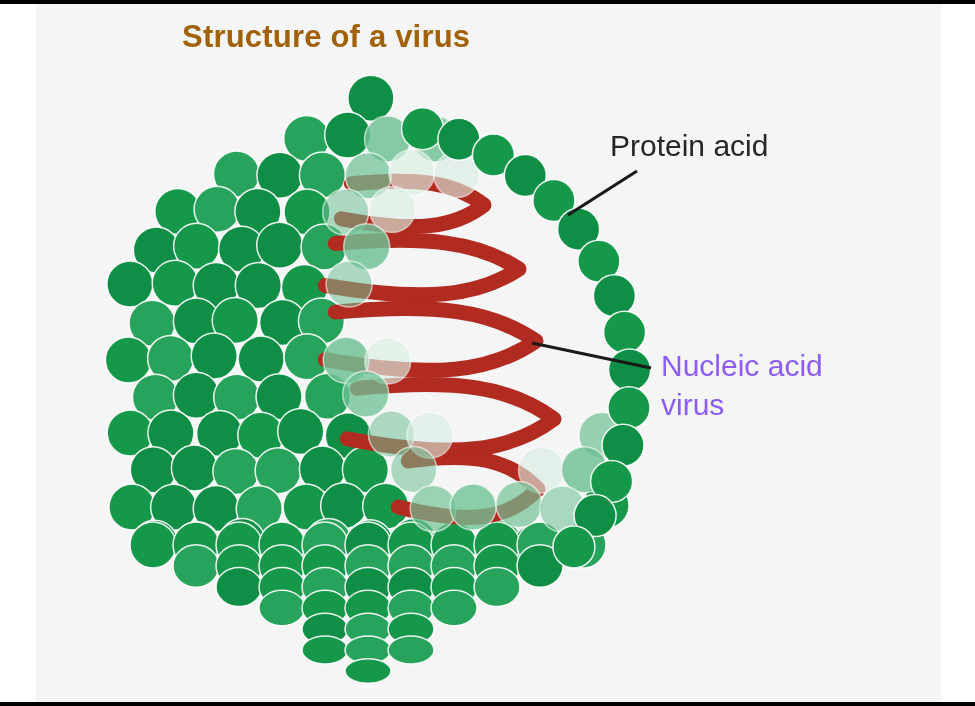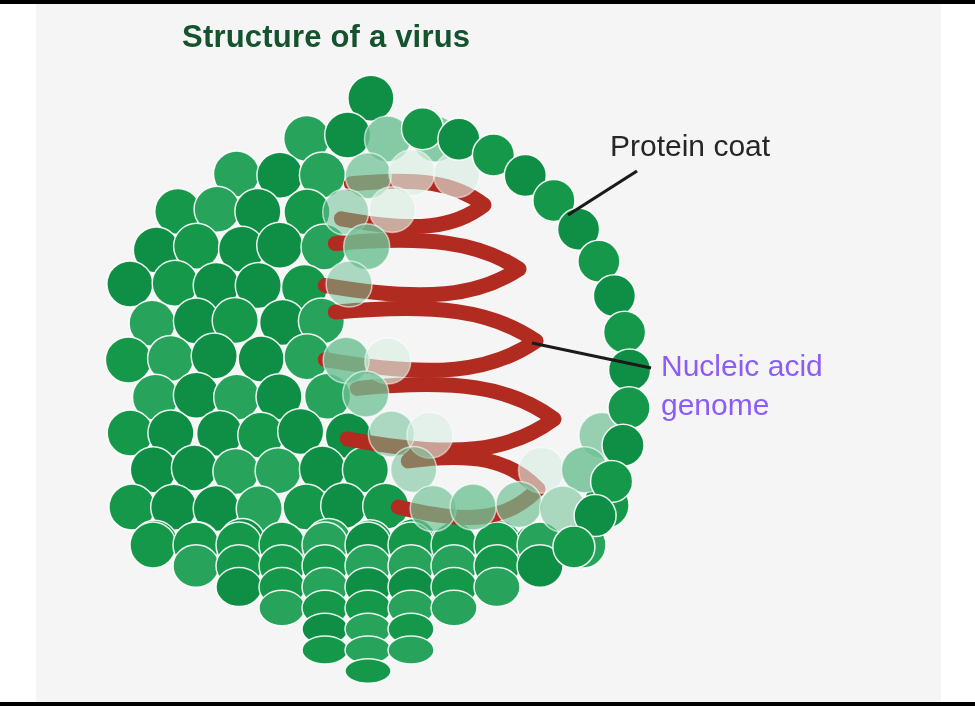--- a/index.html
+++ b/index.html
@@ -178,24 +178,24 @@
         <ellipse cx="629.0" cy="407.8" rx="21" ry="21" fill="#16984b" stroke="rgba(255,255,255,0.9)" stroke-width="1.5"></ellipse>
         <ellipse cx="623.0" cy="445.3" rx="21" ry="21" fill="#0e8f45" stroke="rgba(255,255,255,0.9)" stroke-width="1.5"></ellipse>
         <ellipse cx="611.6" cy="481.4" rx="21" ry="21" fill="#16984b" stroke="rgba(255,255,255,0.9)" stroke-width="1.5"></ellipse>
         <ellipse cx="595.1" cy="515.6" rx="21" ry="21" fill="#0e8f45" stroke="rgba(255,255,255,0.9)" stroke-width="1.5"></ellipse>
         <ellipse cx="573.9" cy="547.0" rx="21" ry="21" fill="#16984b" stroke="rgba(255,255,255,0.9)" stroke-width="1.5"></ellipse>
       </g>
     <line id="ptr-protein" x1="637" y1="171" x2="568" y2="215" stroke-width="3.2" stroke="#1a1a1a"></line>
     <line id="ptr-nucleic" x1="532" y1="343" x2="651" y2="368" stroke-width="3.2" stroke="#1a1a1a"></line>
   </svg>
 
-  <div class="diagram-title" style="color: #14532d;">Structure of a virus</div>
+  <div class="diagram-title" style="color: #a16207;">Structure of a virus</div>
 
   <div class="label protein" style="color: rgb(38, 38, 38);">
-    <span>Protein coat</span>
+    <span>Protein acid</span>
   </div>
 
   <div class="label nucleic" style="color: #8b5cf6;">
     <div>Nucleic acid</div>
-    <div>genome</div>
+    <div>virus</div>
   </div>
 
 </div>
 
 </body></html>

